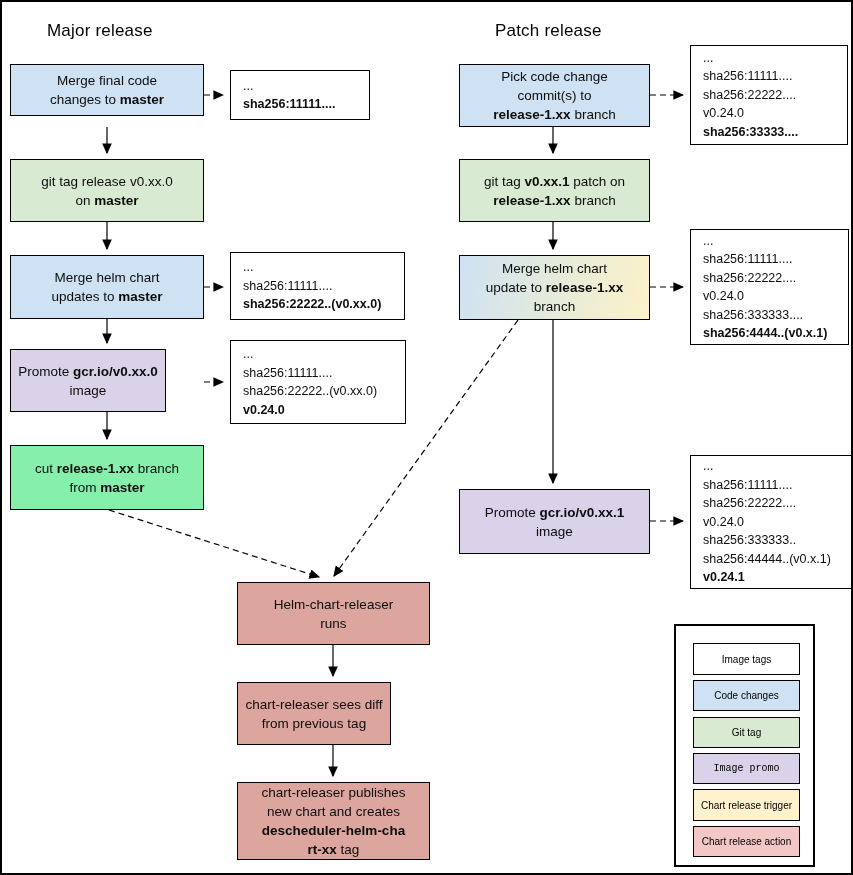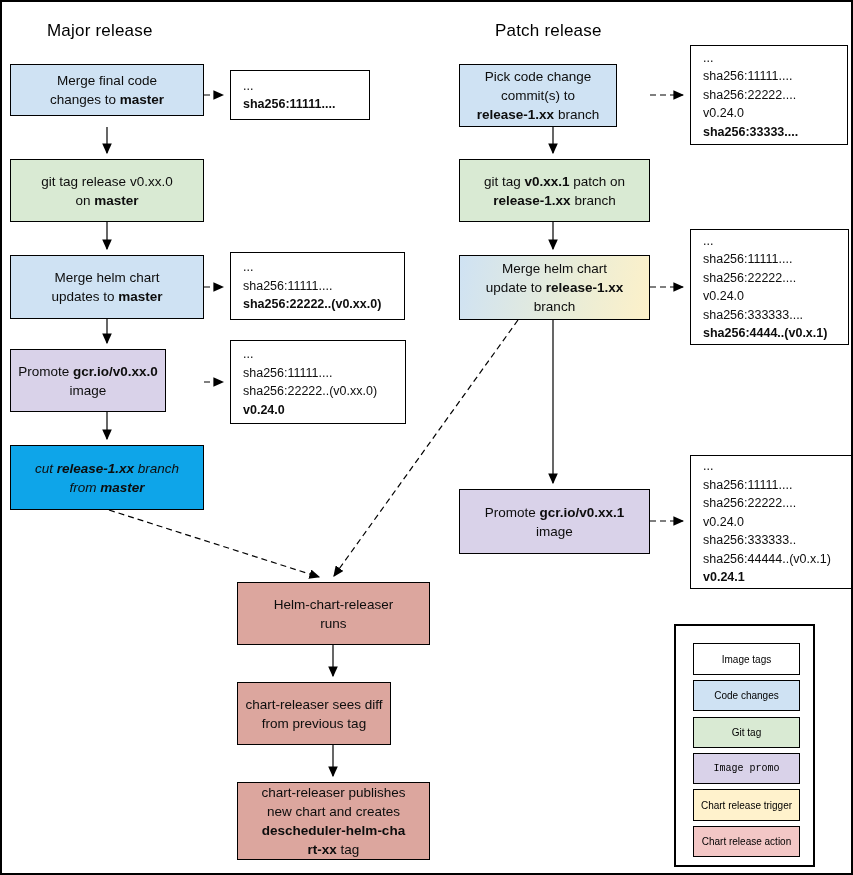--- a/index.html
+++ b/index.html
@@ -10,21 +10,21 @@
   }
   .heading { position:absolute; font-size:17px; letter-spacing:.2px; }
   .node {
     position:absolute; border:1px solid #000; box-sizing:border-box;
     display:flex; flex-direction:column; justify-content:center; align-items:center;
     text-align:center; font-size:13.5px; line-height:19px; color:#0d0d0d;
   }
   .node.blue   { background:#cfe2f3; }
   .node.green  { background:#d9ead3; }
   .node.purple { background:#d9d2e9; }
-  .node.yellow { background:#0ea5e9;font-style:italic; }
+  .node.yellow { background:#86efac; }
   .node.red    { background:#dca69e; }
   .node.gradient { background:linear-gradient(100deg,#cfe2f3 0%,#e7ecd9 55%,#fdf1c9 100%); }
   .tagbox {
     position:absolute; border:1px solid #000; background:#fff; box-sizing:border-box;
     display:flex; flex-direction:column; justify-content:center;
     font-size:12.5px; line-height:18.5px; padding-left:12px; color:#0d0d0d;
   }
   svg.arrows { position:absolute; left:0; top:0; width:853px; height:875px; pointer-events:none; }
   .arrow { stroke:#000; stroke-width:1.2; fill:none; }
   .dashed { stroke-dasharray:6 4; }
@@ -110,21 +110,21 @@
       <div><span>sha256:11111....</span></div>
       <div><b>sha256:22222..(v0.xx.0)</b></div>
     </div>
   <div class="tagbox" style="left:228px; top:338px; width:176px; height:84px;">
       <div><span>...</span></div>
       <div><span>sha256:11111....</span></div>
       <div><span>sha256:22222..(v0.xx.0)</span></div>
       <div><b>v0.24.0</b></div>
     </div>
 
-  <div class="node blue" style="left:457px; top:62px;  width:158px; height:63px;">
+  <div class="node blue" style="left:457px; top:62px;  width:191px; height:63px;">
       <div><span>Pick code change</span></div>
       <div><span>commit(s) to</span></div>
       <div><b>release-1.xx</b><span> branch</span></div>
     </div>
   <div class="node green" style="left:457px; top:157px; width:191px; height:63px;">
       <div><span>git tag </span><b>v0.xx.1</b><span> patch on</span></div>
       <div><b>release-1.xx</b><span> branch</span></div>
     </div>
   <div class="node gradient" style="left:457px; top:253px; width:191px; height:65px;">
       <div><span>Merge helm chart</span></div>

